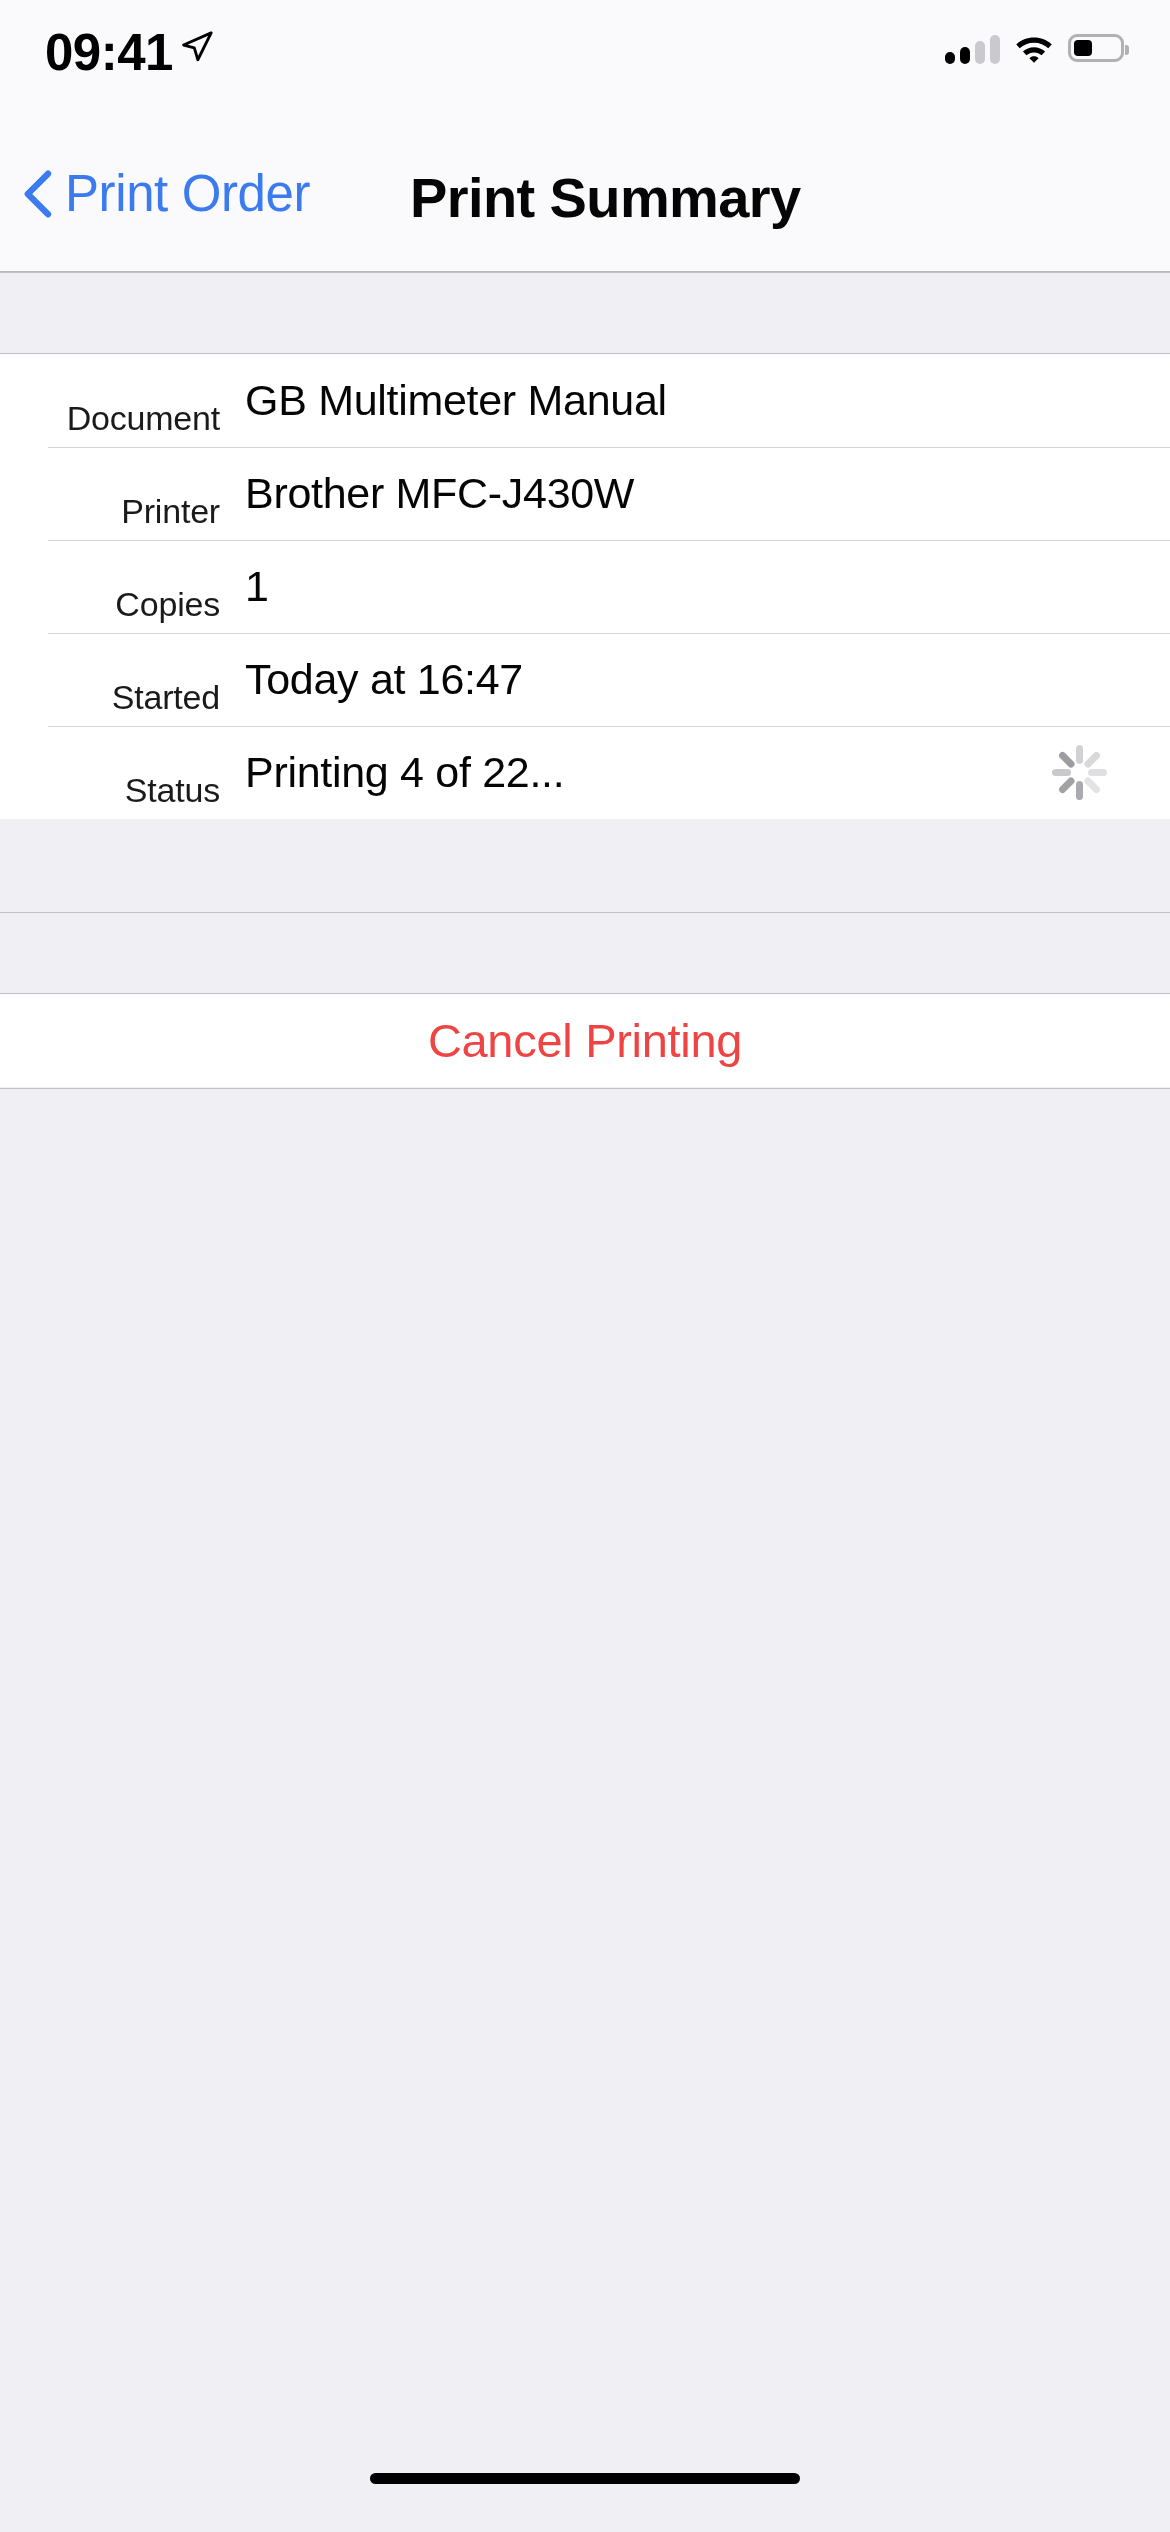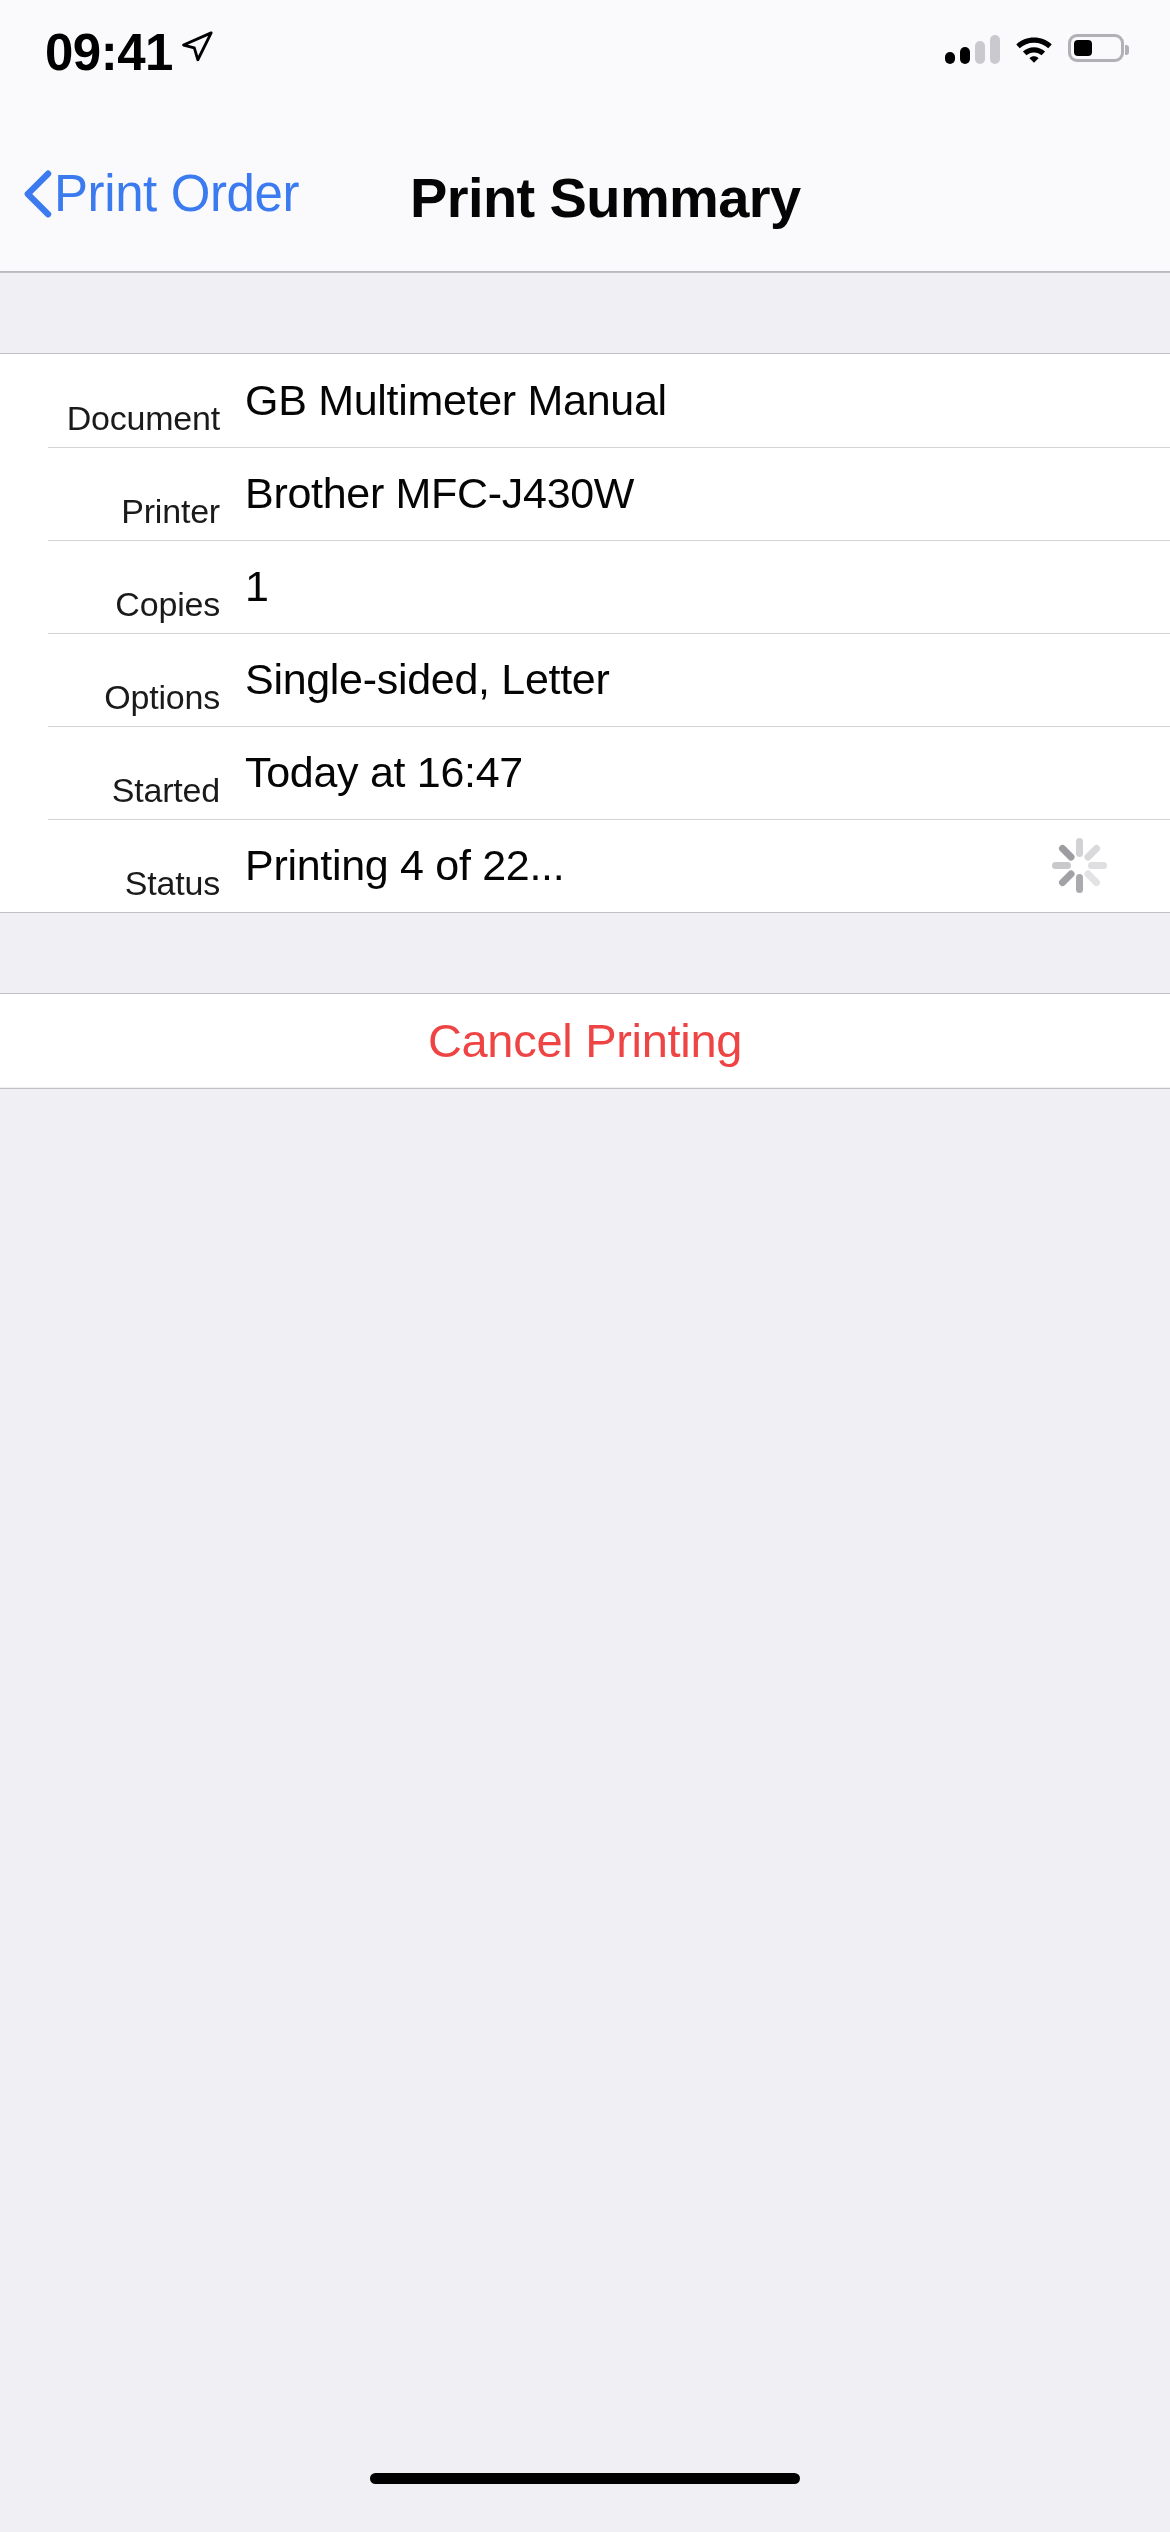--- a/index.html
+++ b/index.html
@@ -104,21 +104,21 @@
     height: 130px;
     background: #FAFAFC;
     border-bottom: 1px solid #B8B8BD;
   }
   .back-button {
     position: absolute;
     left: 22px;
     top: 22px;
     display: flex;
     align-items: center;
-    gap: 2px;
+    gap: 13px;
     cursor: pointer;
   }
   .chevron-left { width: 30px; height: 48px; }
   .back-label {
     font-size: 51px;
     color: #3B7BEF;
     letter-spacing: -0.4px;
     line-height: 60px;
   }
   .nav-title {
@@ -292,24 +292,20 @@
     <div class="row">
       <div class="row-label">Printer</div>
       <div class="row-value">Brother MFC-J430W</div>
     </div>
 
     <div class="row">
       <div class="row-label">Copies</div>
       <div class="row-value">1</div>
     </div>
 
-    <div class="row">
-      <div class="row-label">Options</div>
-      <div class="row-value">Single-sided, Letter</div>
-    </div>
 
     <div class="row">
       <div class="row-label">Started</div>
       <div class="row-value">Today at 16:47</div>
     </div>
 
     <div class="row">
       <div class="row-label">Status</div>
       <div class="row-value">Printing 4 of 22...</div>
       <div class="row-accessory">

